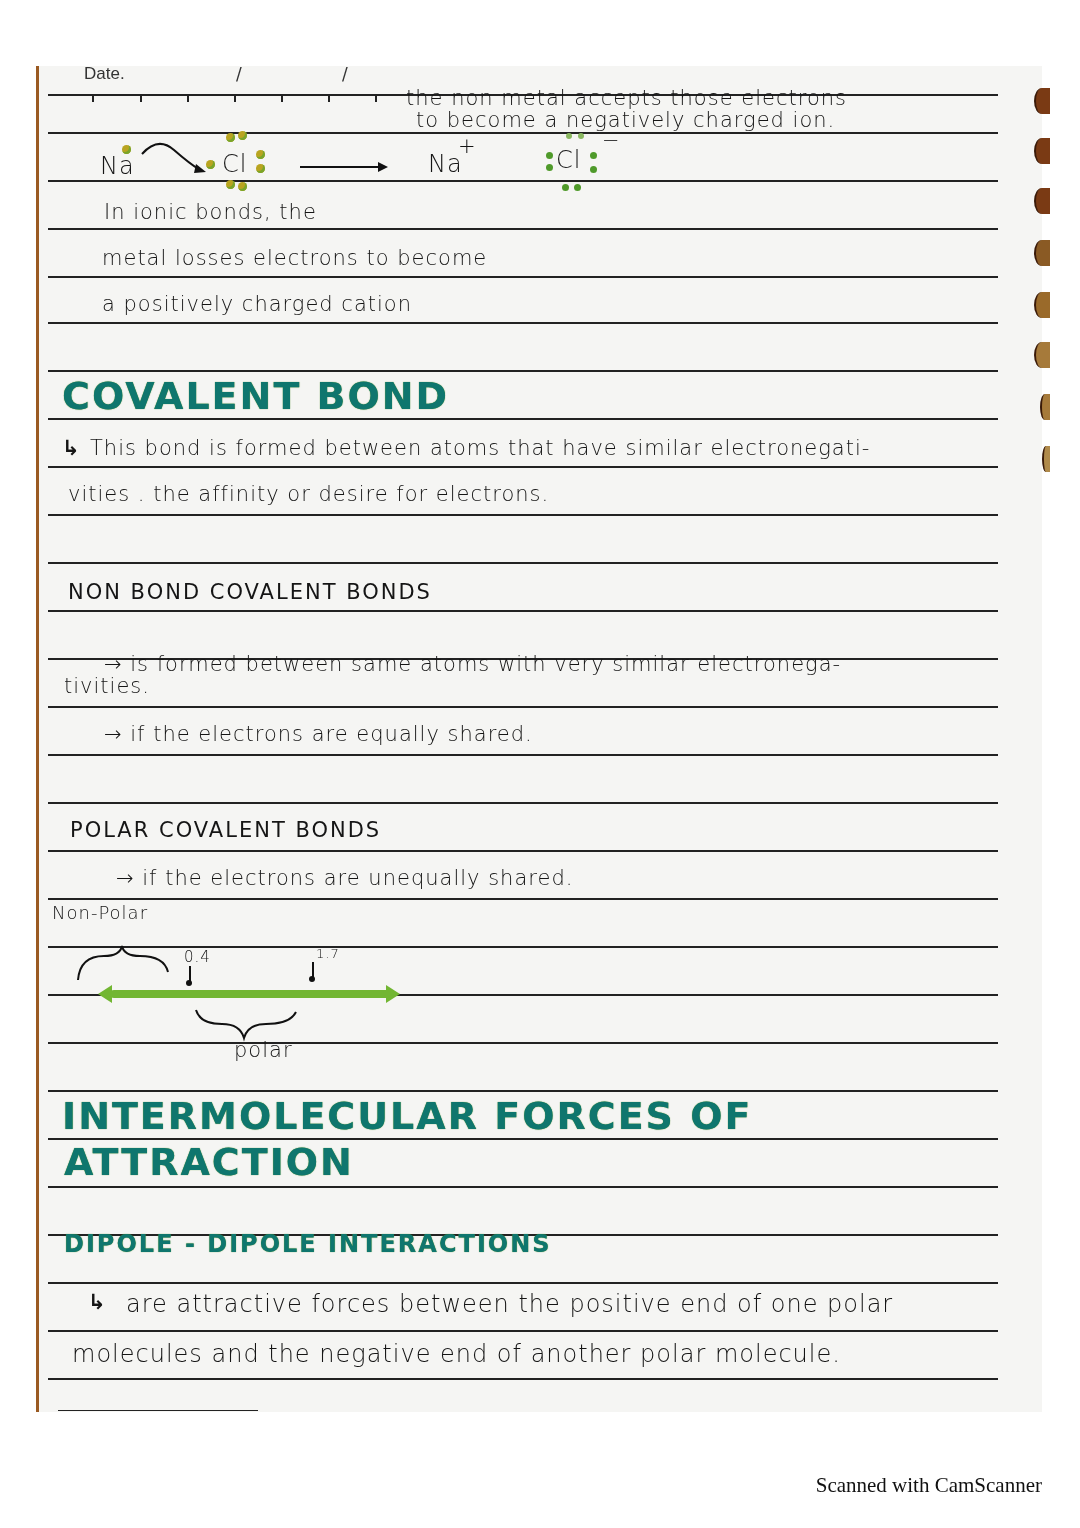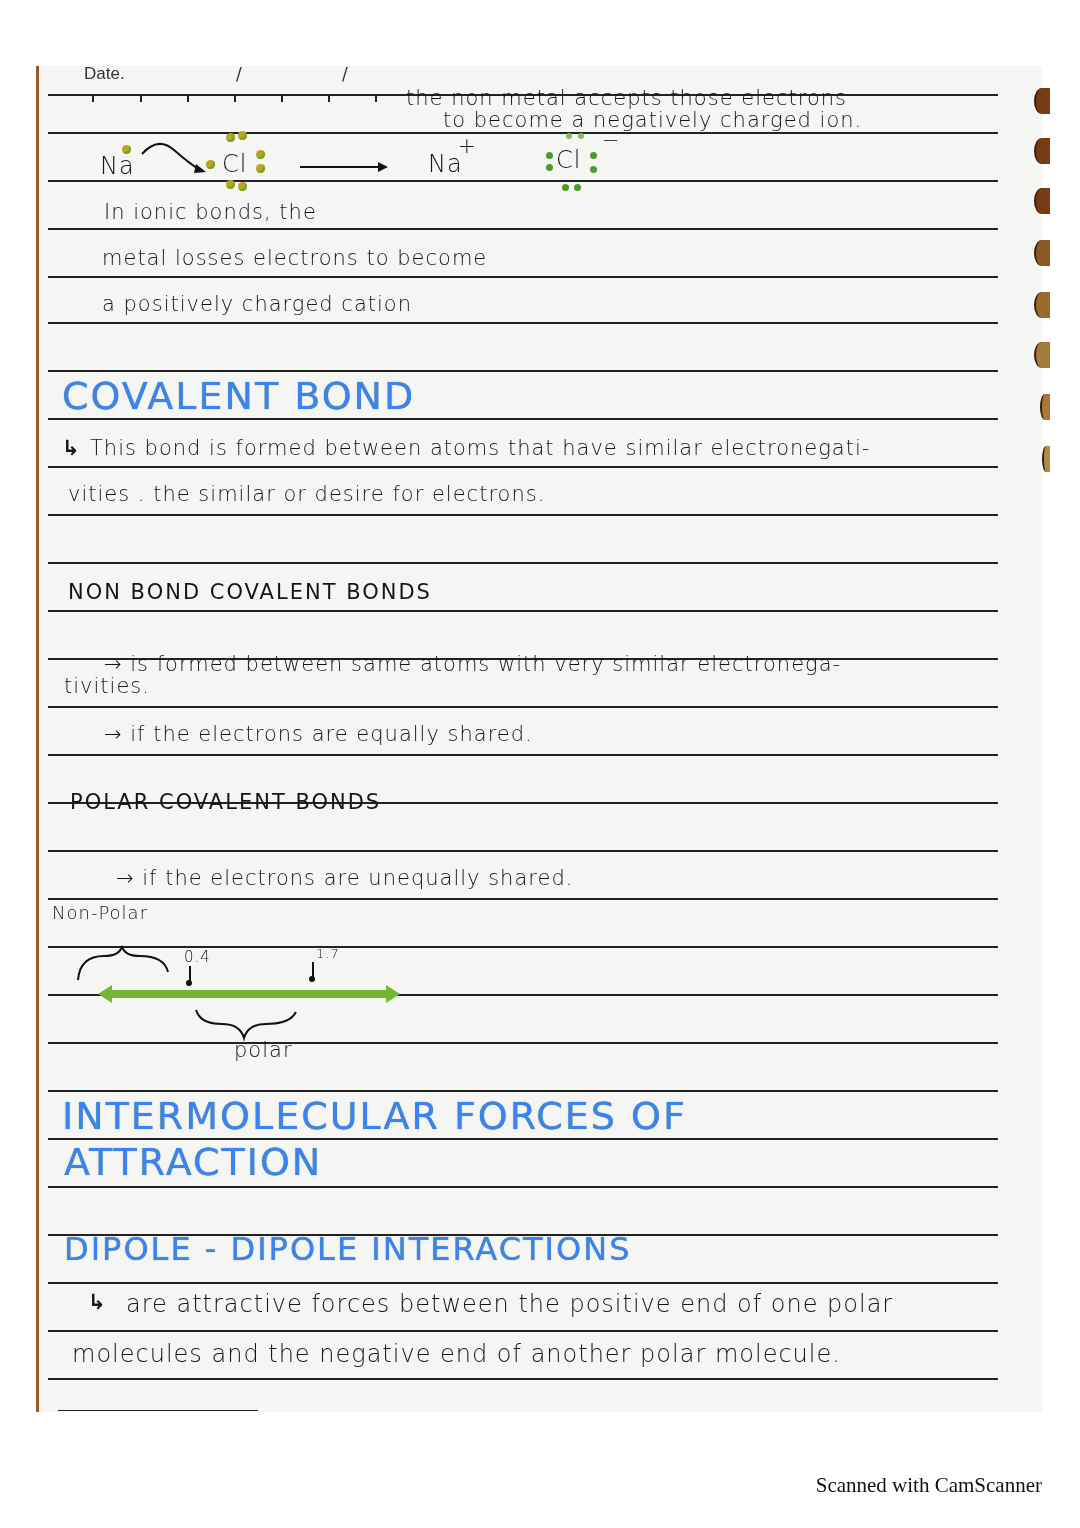--- a/index.html
+++ b/index.html
@@ -24,22 +24,22 @@
     }
     .date-slash { position: absolute; top: 64px; font-size: 17px; color: #333; }
     .tick { position: absolute; width: 2px; height: 6px; background: #222; top: 96px; }
     .hand {
       position: absolute; color: #151515; font-family: "DejaVu Sans", sans-serif;
       font-weight: 300; letter-spacing: 1px; white-space: nowrap;
     }
     .hand.sm { font-size: 21px; }
     .hand.md { font-size: 24px; }
     .hdr {
-      position: absolute; color: #3b82f6; font-family: "DejaVu Sans", sans-serif;
-      font-weight: normal; letter-spacing: 2px; white-space: nowrap;
+      position: absolute; color: #0f766e; font-family: "DejaVu Sans", sans-serif;
+      font-weight: bold; letter-spacing: 2px; white-space: nowrap;
       text-shadow: 0 0 1px #4d8a16;
     }
     .caps { position: absolute; color: #151515; font-size: 21px; letter-spacing: 2px; white-space: nowrap; font-family: "DejaVu Sans", sans-serif; }
     .dot { position: absolute; width: 9px; height: 9px; border-radius: 50%; }
     .dot.y { background: #b9a420; box-shadow: inset -2px -2px 0 #7aa52a; }
     .dot.g { background: #4f9a2a; }
     .ring {
       position: absolute; right: 30px; width: 14px; height: 26px; border-radius: 50% 0 0 50%;
       background: #7a3a14; border-left: 2px solid #3a1a08;
     }
@@ -110,21 +110,21 @@
   <div class="rule" style="left:48px;top:1186px;width:950px"></div>
   <div class="rule" style="left:48px;top:1234px;width:950px"></div>
   <div class="rule" style="left:48px;top:1282px;width:950px"></div>
   <div class="rule" style="left:48px;top:1330px;width:950px"></div>
   <div class="rule" style="left:48px;top:1378px;width:950px"></div>
   <div class="rule" style="left:58px;top:1410px;width:200px;height:1px"></div>
 </div>
 
 <section>
   <span class="hand sm" style="left:406px;top:86px">the non metal accepts those electrons</span>
-  <span class="hand sm" style="left:443px;top:108px">to become a negatively charged ion.</span>
+  <span class="hand sm" style="left:416px;top:108px">to become a negatively charged ion.</span>
 
   <div>
     <span class="hand md" style="left:100px;top:152px">Na</span>
     <div class="dot y" style="left:122px;top:145px"></div>
     <svg style="position:absolute;left:140px;top:140px" width="70" height="36">
       <path d="M2 14 Q 18 -4 34 10 T 60 30" stroke="#111" stroke-width="2" fill="none"></path>
       <polygon points="56,24 66,32 54,33" fill="#111"></polygon>
     </svg>
     <div class="dot y" style="left:206px;top:160px"></div>
     <span class="hand md" style="left:222px;top:150px">Cl</span>
@@ -154,32 +154,32 @@
 
   <span class="hand sm" style="left:104px;top:200px">In ionic bonds, the</span>
   <span class="hand sm" style="left:102px;top:246px">metal losses electrons to become</span>
   <span class="hand sm" style="left:102px;top:292px">a positively charged cation</span>
 </section>
 
 <section>
   <span class="hdr" style="left:62px;top:374px;font-size:38px">COVALENT BOND</span>
   <span class="hand sm" style="left:62px;top:436px;font-weight:bold">↳</span>
   <span class="hand sm" style="left:90px;top:436px">This bond is formed between atoms that have similar electronegati-</span>
-  <span class="hand sm" style="left:68px;top:482px">vities . the similar or desire for electrons.</span>
+  <span class="hand sm" style="left:68px;top:482px">vities . the affinity or desire for electrons.</span>
 </section>
 
 <section>
   <span class="caps" style="left:68px;top:580px">NON BOND COVALENT BONDS</span>
   <span class="hand sm" style="left:104px;top:652px">→ is formed between same atoms with very similar electronega-</span>
   <span class="hand sm" style="left:64px;top:674px">tivities.</span>
   <span class="hand sm" style="left:104px;top:722px">→ if the electrons are equally shared.</span>
 </section>
 
 <section>
-  <span class="caps" style="left:70px;top:790px">POLAR COVALENT BONDS</span>
+  <span class="caps" style="left:70px;top:818px">POLAR COVALENT BONDS</span>
   <span class="hand sm" style="left:116px;top:866px">→ if the electrons are unequally shared.</span>
   <span class="hand" style="left:52px;top:902px;font-size:18px">Non-Polar</span>
 
   <div>
     <svg style="position:absolute;left:74px;top:944px" width="130" height="40">
       <path d="M4 36 Q 6 12 30 12 Q 46 12 48 2 Q 50 12 66 12 Q 90 12 94 28" stroke="#111" stroke-width="2" fill="none"></path>
     </svg>
     <span class="hand" style="left:184px;top:948px;font-size:15px">0.4</span>
     <span class="hand" style="left:316px;top:946px;font-size:13px">1.7</span>
     <svg style="position:absolute;left:184px;top:966px" width="12" height="22">
@@ -199,19 +199,19 @@
     <span class="hand sm" style="left:234px;top:1038px">polar</span>
   </div>
 </section>
 
 <section>
   <span class="hdr" style="left:62px;top:1094px;font-size:38px">INTERMOLECULAR FORCES OF</span>
   <span class="hdr" style="left:64px;top:1140px;font-size:38px">ATTRACTION</span>
 </section>
 
 <section>
-  <span class="hdr" style="left:64px;top:1230px;font-size:32px">DIPOLE - DIPOLE INTERACTIONS</span>
+  <span class="hdr" style="left:64px;top:1230px;font-size:24px">DIPOLE - DIPOLE INTERACTIONS</span>
   <span class="hand sm" style="left:88px;top:1290px;font-weight:bold">↳</span>
   <span class="hand md" style="left:126px;top:1290px">are attractive forces between the positive end of one polar</span>
   <span class="hand md" style="left:72px;top:1340px">molecules and the negative end of another polar molecule.</span>
 </section>
 
 <div class="footer">Scanned with CamScanner</div>
 
 </body></html>

